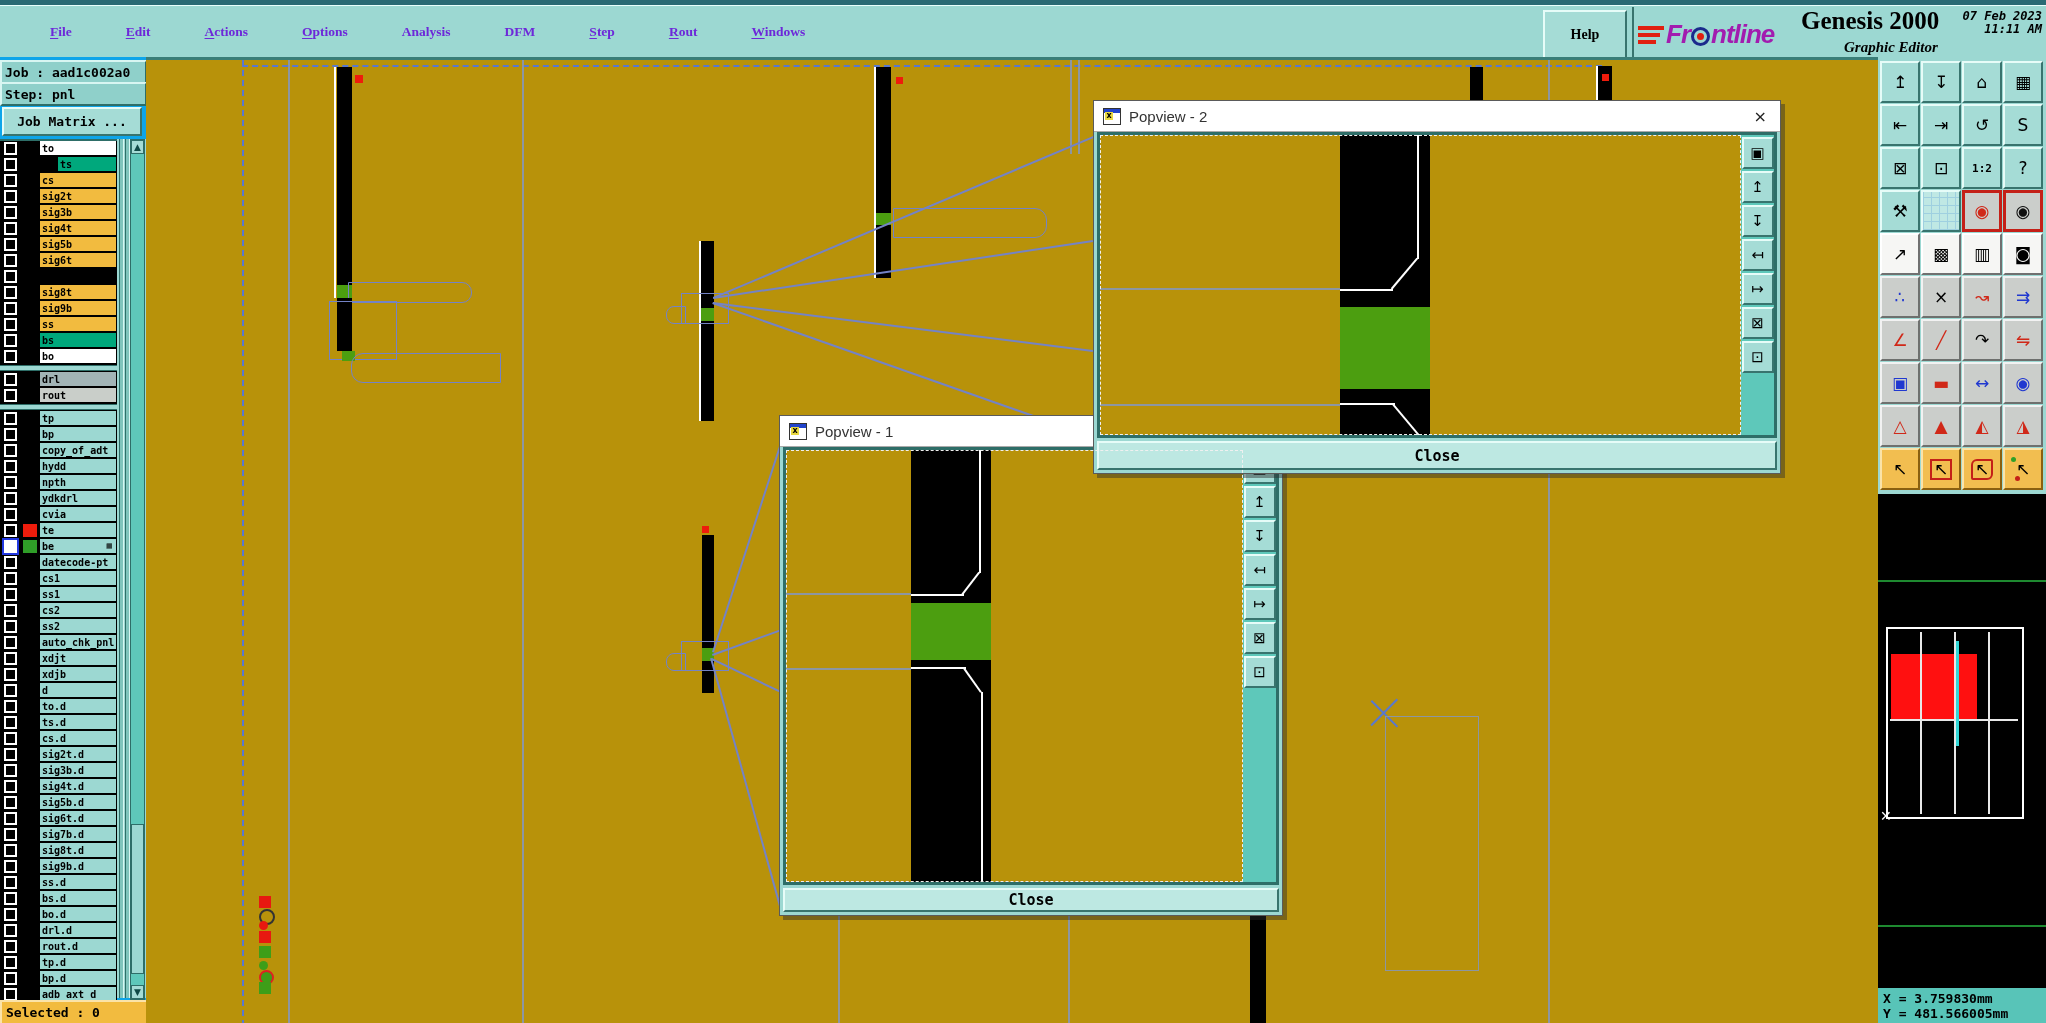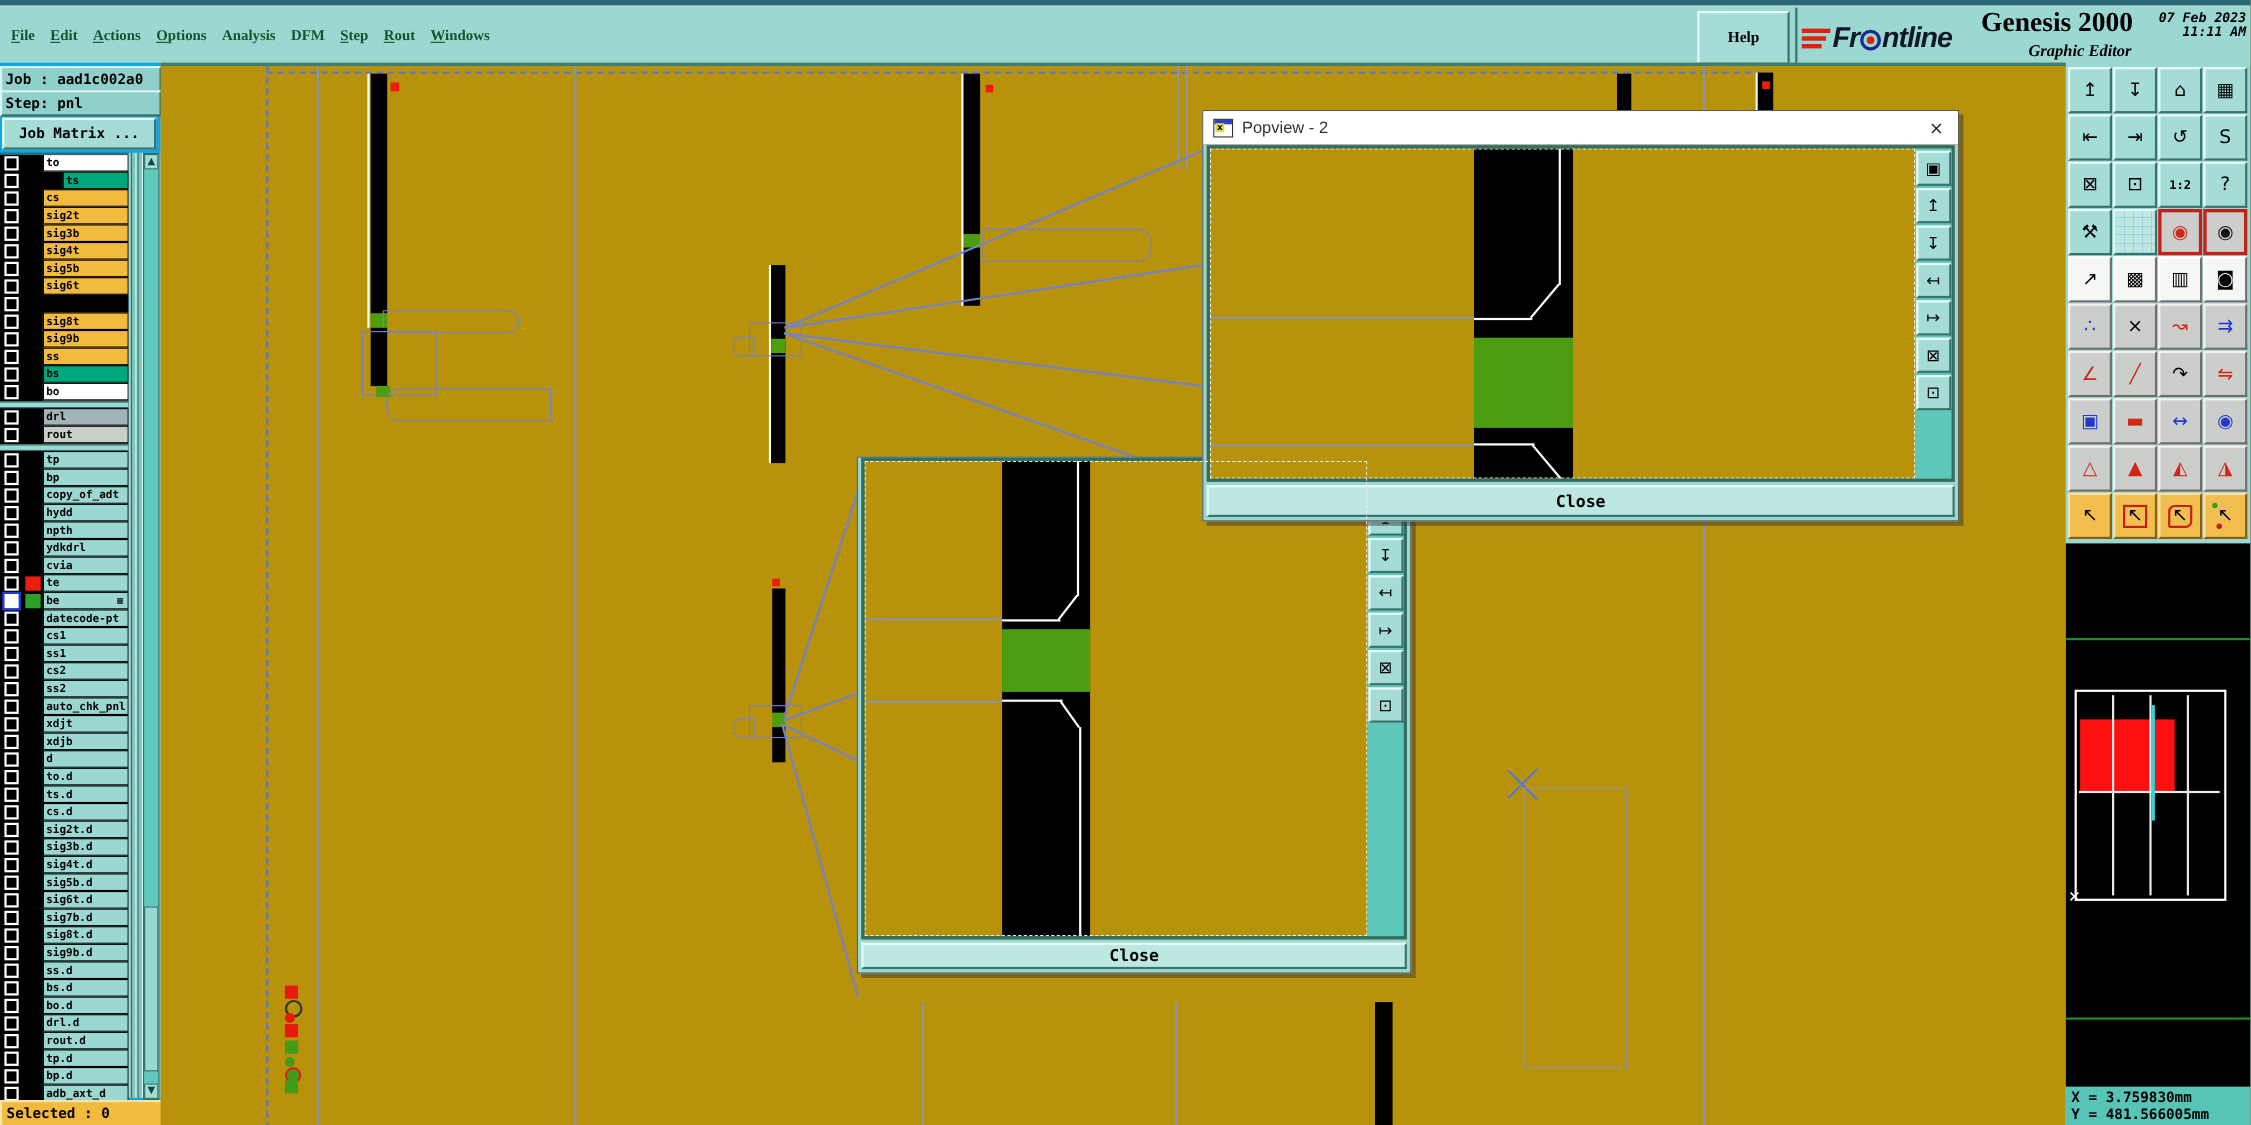--- a/index.html
+++ b/index.html
@@ -2,31 +2,31 @@
 <html><head>
 <meta charset="utf-8">
 <style>
   html,body{margin:0;padding:0;background:#555;}
   #root{position:relative;width:2046px;height:1023px;overflow:hidden;background:#9CD8D2;
         font-family:"DejaVu Sans Mono",monospace;}
   
   #top-strip{position:absolute;left:0;top:0;width:2046px;height:5px;background:#2A6A74;border-bottom:1px solid #E8FFFC;}
   #menubar{position:absolute;left:0;top:6px;width:2046px;height:51px;background:#9CD8D2;}
   #menu-items{position:absolute;left:8px;top:0;height:51px;display:flex;align-items:center;}
-  .mi{font:bold 13.5px "Liberation Serif",serif;color:#14532d;margin-right:10px;padding:2px 2px;white-space:nowrap;}
+  .mi{font:bold 13.5px "Liberation Serif",serif;color:#6d28d9;margin-right:10px;padding:2px 2px;white-space:nowrap;margin-left:40px;}
   .mi .u{text-decoration:underline;text-underline-offset:2px;}
   .bevel{border:2px solid;border-color:#E6FCF8 #38746E #38746E #E6FCF8;}
   #help-btn{position:absolute;left:1543px;top:4px;width:80px;height:45px;background:#A5DCD6;
     font:bold 14px "Liberation Serif",serif;color:#000;display:flex;align-items:center;justify-content:center;}
   #branding{position:absolute;left:1632px;top:1px;width:412px;height:53px;background:#9CD8D2;
     border-left:2px solid #38746E;border-bottom:2px solid #38746E;}
   #logo{position:absolute;left:4px;top:12px;display:flex;align-items:center;}
   #stripes{display:flex;flex-direction:column;gap:3px;margin-right:2px;}
   #stripes div{height:4px;background:#E02010;}
-  .fr{font:bold italic 26px "Liberation Sans",sans-serif;color:#0f172a;letter-spacing:-1px;}
+  .fr{font:bold italic 26px "Liberation Sans",sans-serif;color:#a21caf;letter-spacing:-1px;}
   #odot{display:inline-block;width:13px;height:13px;border:3px solid #1A2A8C;border-radius:50%;position:relative;top:2px;margin:0 1px;}
   #odot:after{content:"";position:absolute;left:3px;top:3px;width:7px;height:7px;background:#E02010;border-radius:50%;}
   #product{position:absolute;left:167px;top:0px;font:bold 25px "Liberation Serif",serif;color:#000;white-space:nowrap;}
   #subtitle{position:absolute;left:210px;top:32px;font:bold italic 15px "Liberation Serif",serif;color:#000;}
   #datetime{position:absolute;right:4px;top:3px;text-align:right;font:bold italic 12px "DejaVu Sans Mono",monospace;color:#000;line-height:13px;}
   
   #sidebar{position:absolute;left:0;top:57px;width:146px;height:966px;background:#0ea5e9;}
   .hdr{position:absolute;left:0;width:140px;height:20px;background:#8FD0CA;border:2px solid;
        border-color:#D8F6F2 #2E6E68 #2E6E68 #D8F6F2;font:bold 13px "DejaVu Sans Mono",monospace;
        display:flex;align-items:center;padding-left:3px;color:#000;white-space:nowrap;}
@@ -486,20 +486,25 @@
       <div class="marker" style="left: 113px; top: 849px; width: 12px; height: 12px; border: 2px solid rgb(51, 51, 51); border-radius: 50%;"></div>
       <div class="marker" style="left: 113px; top: 861px; width: 9px; height: 9px; background: rgb(232, 24, 16); border-radius: 50%;"></div>
       <div class="marker" style="left: 113px; top: 871px; width: 12px; height: 12px; background: rgb(232, 24, 16);"></div>
       <div class="marker" style="left: 113px; top: 886px; width: 12px; height: 12px; background: rgb(62, 158, 24);"></div>
       <div class="marker" style="left: 113px; top: 901px; width: 9px; height: 9px; background: rgb(62, 158, 24); border-radius: 50%;"></div>
       <div class="marker" style="left: 113px; top: 910px; width: 11px; height: 11px; border: 2px solid rgb(221, 34, 34); border-radius: 50%; background: rgb(62, 158, 24);"></div>
       <div class="marker" style="left: 113px; top: 922px; width: 12px; height: 12px; background: rgb(62, 158, 24);"></div>
     </div>
 
   <div class="popview" id="pv1" style="left:779px;top:415px;width:502px;">
+    <div class="pv-title">
+      <span class="pv-icon"></span>
+      <span>Popview - 1</span>
+      <span class="pv-x">×</span>
+    </div>
     <div class="pv-frame" style="height:432px">
       <div class="pv-content" id="pv1-content" style="width:457px">
         <div class="pv-dash"></div>
       <div class="blk" style="left: 125px; top: 0px; width: 80px; height: 432px;"></div>
           <div class="grn" style="left: 125px; top: 153px; width: 80px; height: 57px;"></div>
           <div class="wline" style="left: 193px; top: 0px; width: 2px; height: 123px;"></div>
           <div style="position: absolute; left: 194px; top: 123px; width: 27.8029px; height: 2px; background: rgb(255, 255, 255); transform-origin: 0px 0px; transform: rotate(2.22868rad);"></div>
           <div class="wline" style="left: 125px; top: 144px; width: 53px; height: 2px;"></div>
           <div class="gline" style="left: 0px; top: 143px; width: 125px; height: 2px;"></div>
           <div class="wline" style="left: 125px; top: 217px; width: 55px; height: 2px;"></div>

